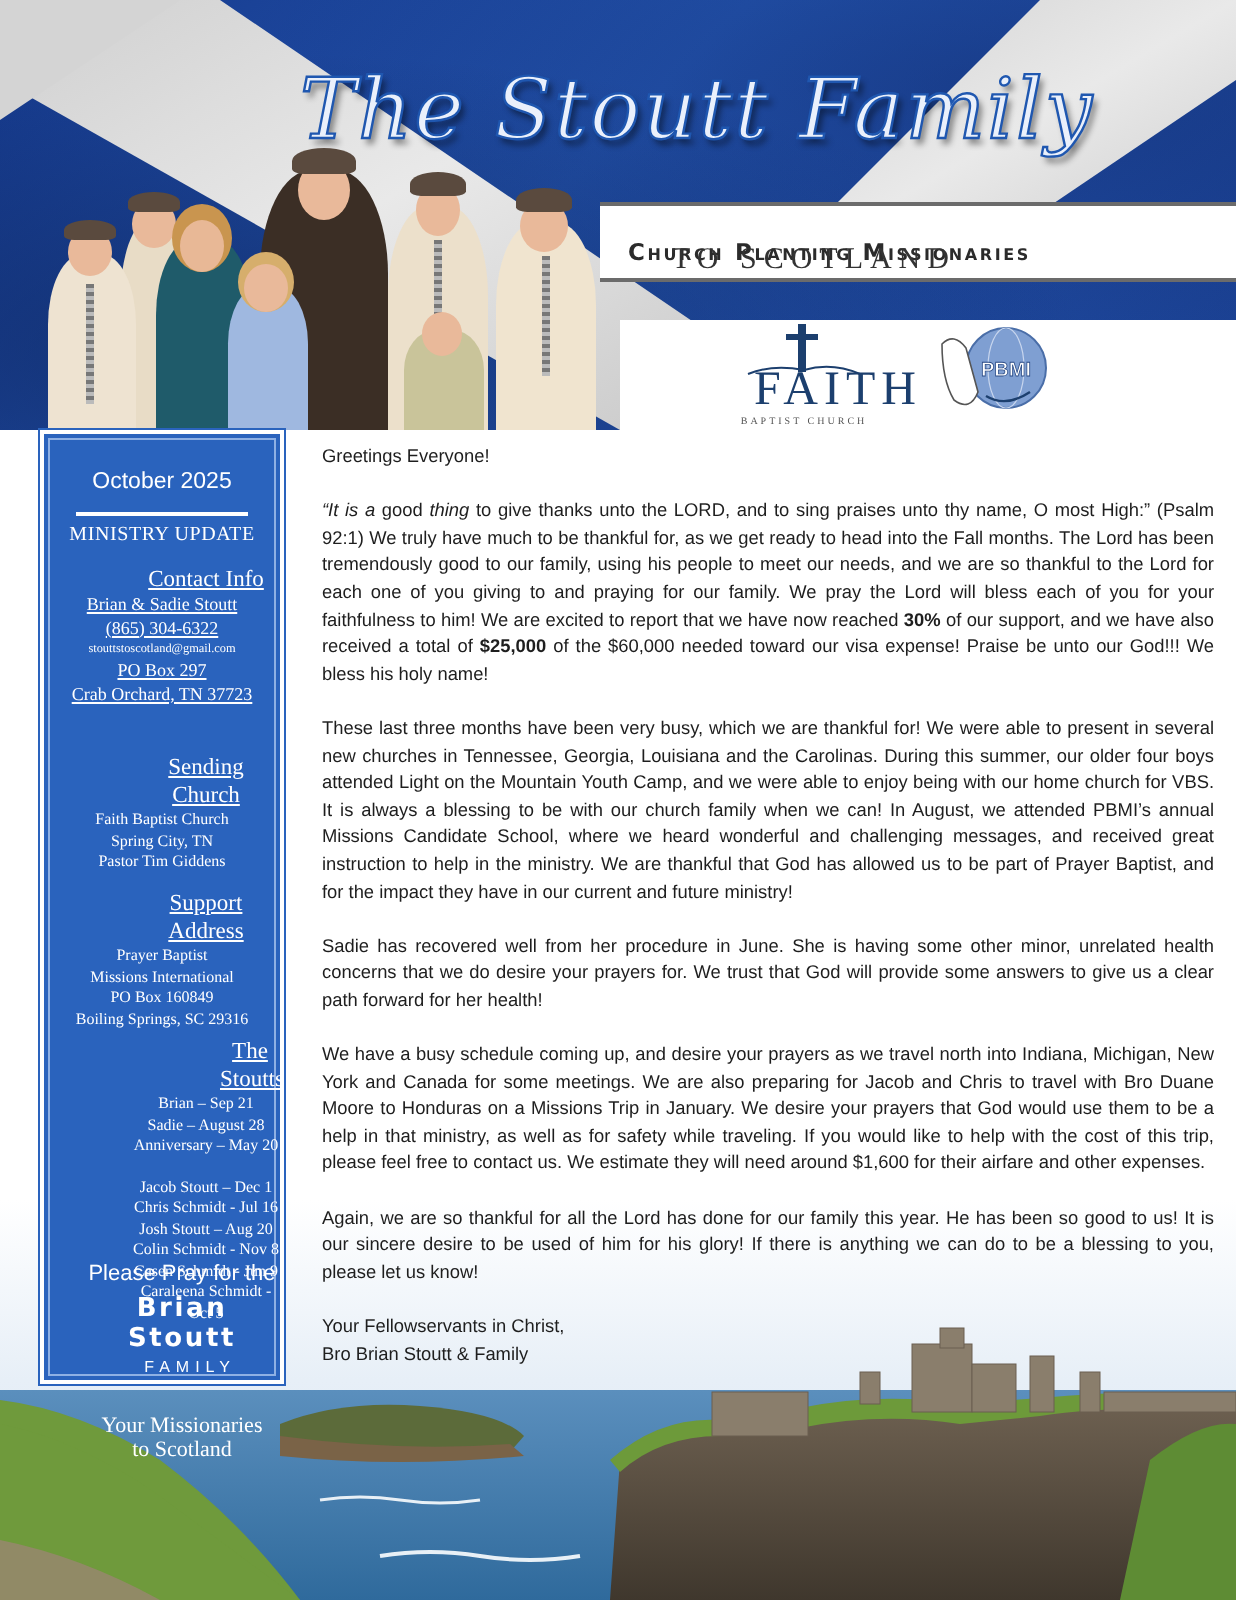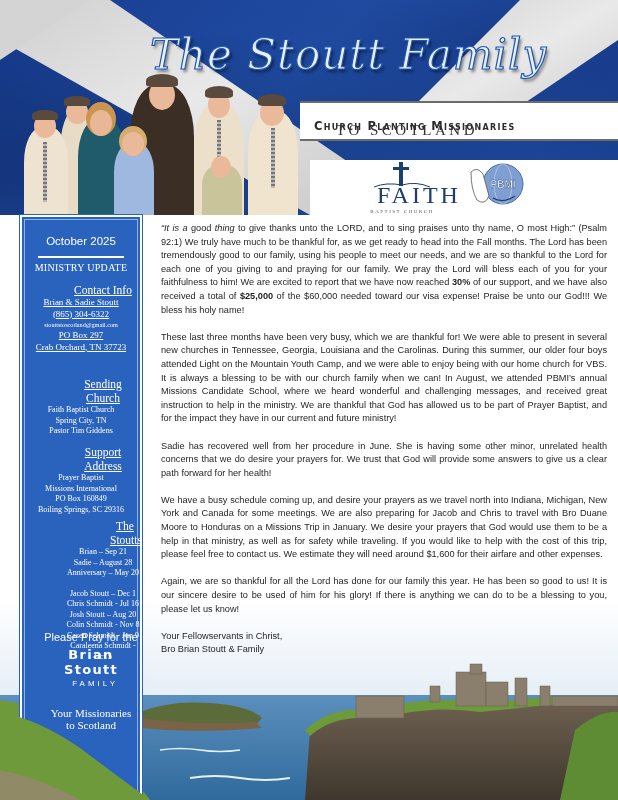--- a/index.html
+++ b/index.html
@@ -63,21 +63,21 @@
     font-family: "Liberation Serif", serif; font-size: 24px; color: #1c3f6e; letter-spacing: 3px; margin-left: 17px;
   }
   .logo-faith .sub {
     position: absolute; left: 0; top: 49px; width: 92px; text-align: center;
     font-family: "Liberation Serif", serif; font-size: 5px; color: #555; letter-spacing: 1.5px;
   }
   .logo-pbmi { position: absolute; left: 463px; top: 160px; width: 65px; height: 55px; }
 
   
   .sidebar {
-    position: absolute; left: 20px; top: 215px; width: 122px; height: 585px;
+    position: absolute; left: 20px; top: 215px; width: 122px; height: 477px;
     background: #2a63bd;
     border: 2px solid #ffffff;
     box-shadow: 0 0 0 1px #2a63bd;
     color: #ffffff; text-align: center;
     font-family: "Liberation Serif", serif;
   }
   .sidebar .inner { position: absolute; inset: 2px; border: 1px solid #8eb0e4; }
   .sb-month {
     position: absolute; left: 0; right: 0; top: 18px;
     font-family: "Liberation Sans", sans-serif; font-size: 11.5px; color: #ffffff;
@@ -289,20 +289,21 @@
     <div class="p4" style="margin-top:0;">to Scotland</div>
   </div>
 </aside>
 
 <svg style="position:absolute;left:0;top:700px;" width="160" height="100" viewBox="0 0 160 100">
   <path d="M0 12 Q40 20 80 48 Q120 78 150 100 L0 100 Z" fill="#6f9a3c"></path>
   <path d="M0 70 Q40 78 80 100 L0 100 Z" fill="#9a8670" opacity="0.8"></path>
 </svg>
 
 <main class="letter">
+  <p class="greet">Greetings Everyone!</p>
 
   <p>
     <i>“It is a</i><span> good </span><i>thing</i><span> to give thanks unto the LORD, and to sing praises unto thy name, O most High:” (Psalm 92:1) We truly have much to be thankful for, as we get ready to head into the Fall months. The Lord has been tremendously good to our family, using his people to meet our needs, and we are so thankful to the Lord for each one of you giving to and praying for our family. We pray the Lord will bless each of you for your faithfulness to him! We are excited to report that we have now reached </span><b>30%</b><span> of our support, and we have also received a total of </span><b>$25,000</b><span> of the $60,000 needed toward our visa expense! Praise be unto our God!!! We bless his holy name!</span>
   </p>
 
   <p>These last three months have been very busy, which we are thankful for! We were able to present in several new churches in Tennessee, Georgia, Louisiana and the Carolinas. During this summer, our older four boys attended Light on the Mountain Youth Camp, and we were able to enjoy being with our home church for VBS. It is always a blessing to be with our church family when we can! In August, we attended PBMI’s annual Missions Candidate School, where we heard wonderful and challenging messages, and received great instruction to help in the ministry. We are thankful that God has allowed us to be part of Prayer Baptist, and for the impact they have in our current and future ministry!</p>
   <p>Sadie has recovered well from her procedure in June. She is having some other minor, unrelated health concerns that we do desire your prayers for. We trust that God will provide some answers to give us a clear path forward for her health!</p>
   <p>We have a busy schedule coming up, and desire your prayers as we travel north into Indiana, Michigan, New York and Canada for some meetings. We are also preparing for Jacob and Chris to travel with Bro Duane Moore to Honduras on a Missions Trip in January. We desire your prayers that God would use them to be a help in that ministry, as well as for safety while traveling. If you would like to help with the cost of this trip, please feel free to contact us. We estimate they will need around $1,600 for their airfare and other expenses.</p>
   <p>Again, we are so thankful for all the Lord has done for our family this year. He has been so good to us! It is our sincere desire to be used of him for his glory! If there is anything we can do to be a blessing to you, please let us know!</p>
 

